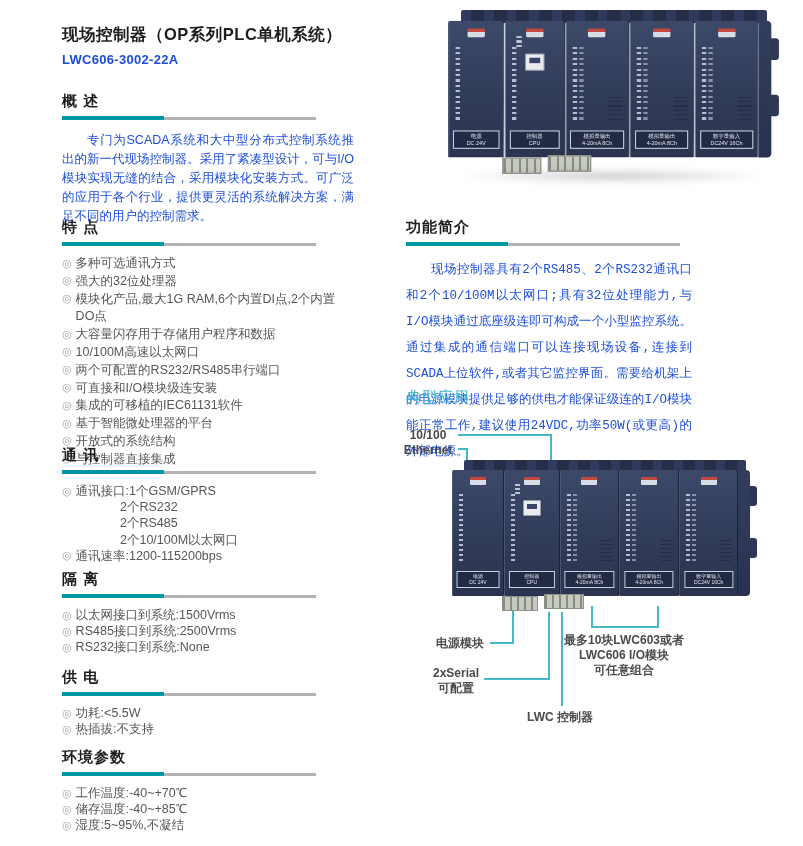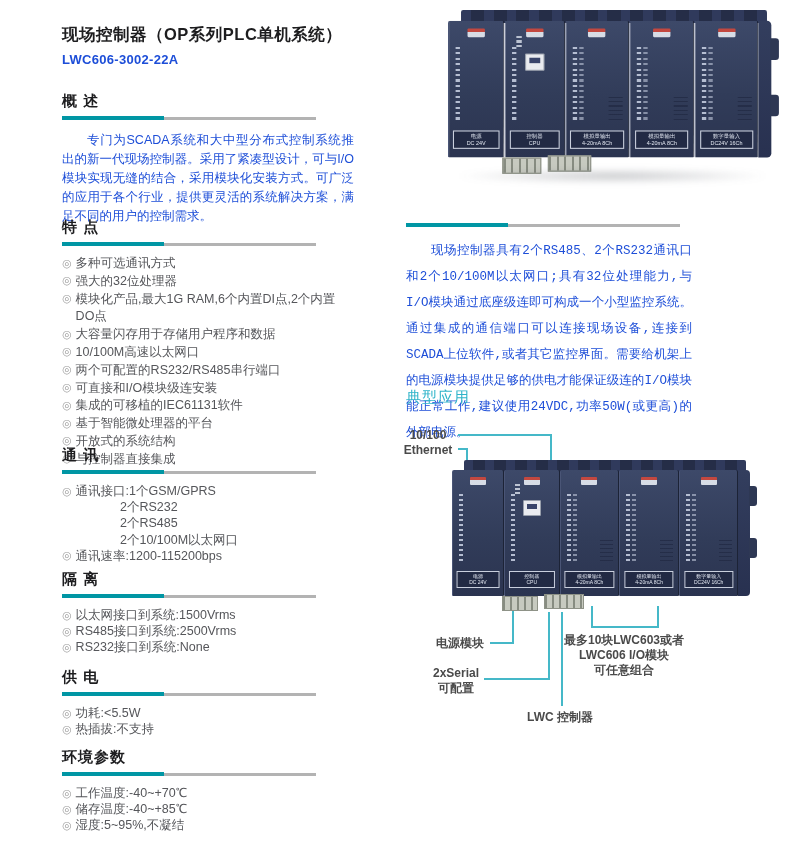--- a/index.html
+++ b/index.html
@@ -293,20 +293,21 @@
       </div>
       <div class="d-clip clip-a"></div>
       <div class="d-clip clip-b"></div>
       <div class="d-term term-1"></div>
       <div class="d-term term-2"></div>
       <div class="d-shadow"></div>
     </div>
   </div>
 
   <div class="section right" style="top:218px;">
+    <div class="sec-head">功能简介</div>
     <div class="rule">
         <span class="rule-teal"></span>
         <span class="rule-gray"></span>
       </div>
     <div class="body-text">现场控制器具有2个RS485、2个RS232通讯口和2个10/100M以太网口;具有32位处理能力,与I/O模块通过底座级连即可构成一个小型监控系统。通过集成的通信端口可以连接现场设备,连接到SCADA上位软件,或者其它监控界面。需要给机架上的电源模块提供足够的供电才能保证级连的I/O模块能正常工作,建议使用24VDC,功率50W(或更高)的外部电源。</div>
   </div>
 
   <div class="teal-head">典型应用</div>
 
   <div class="dlabel center" style="left:402px;top:428px;width:52px;">

